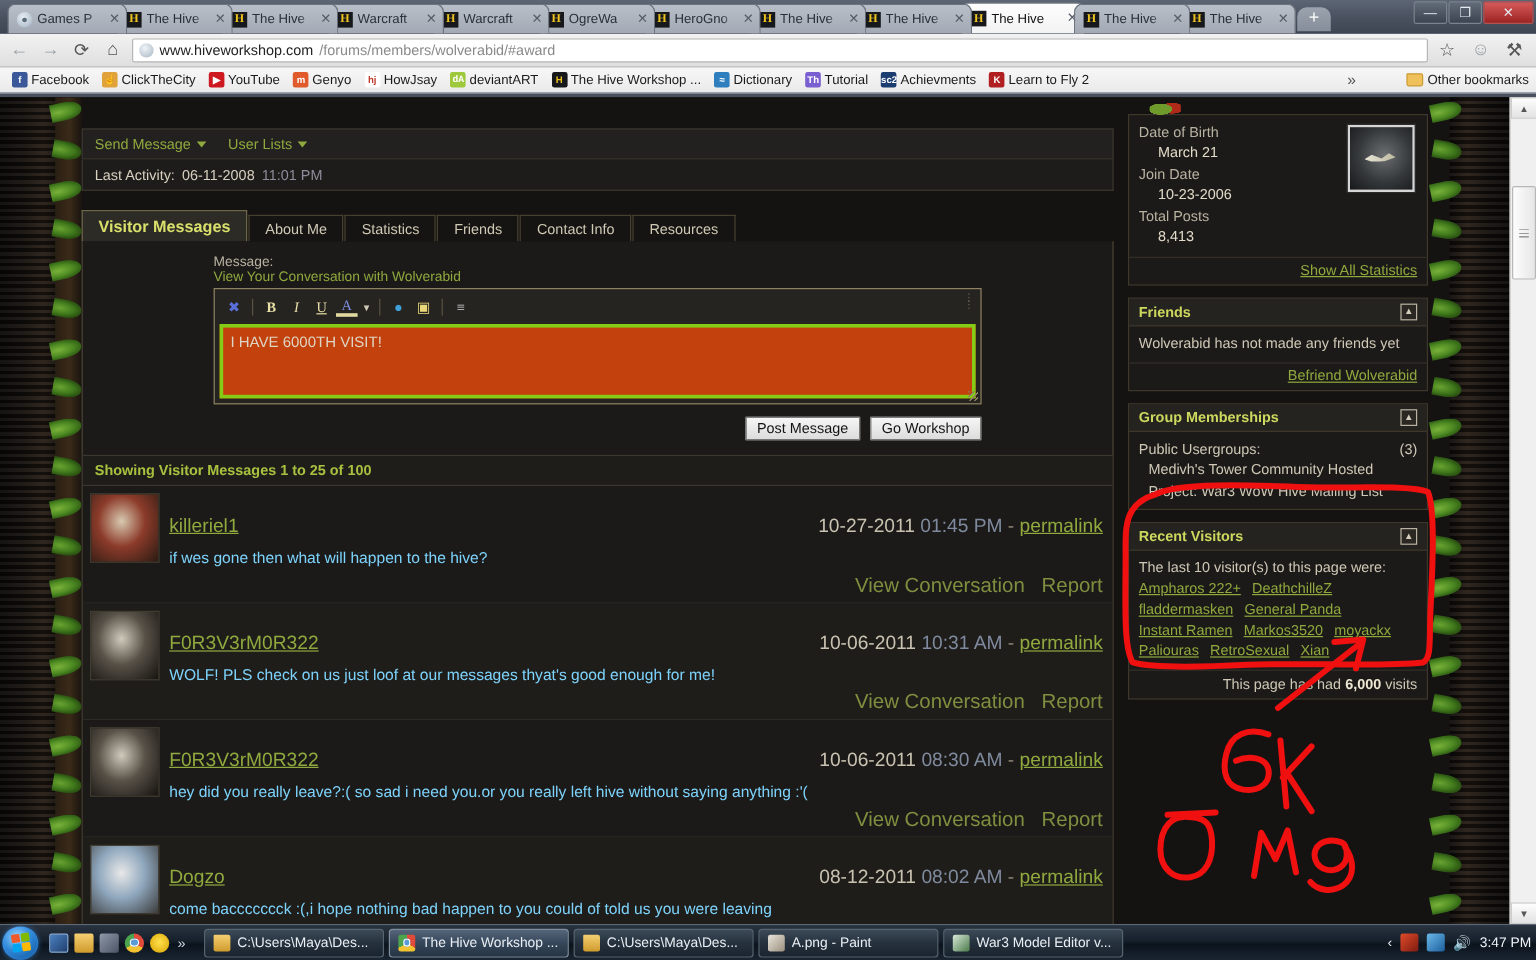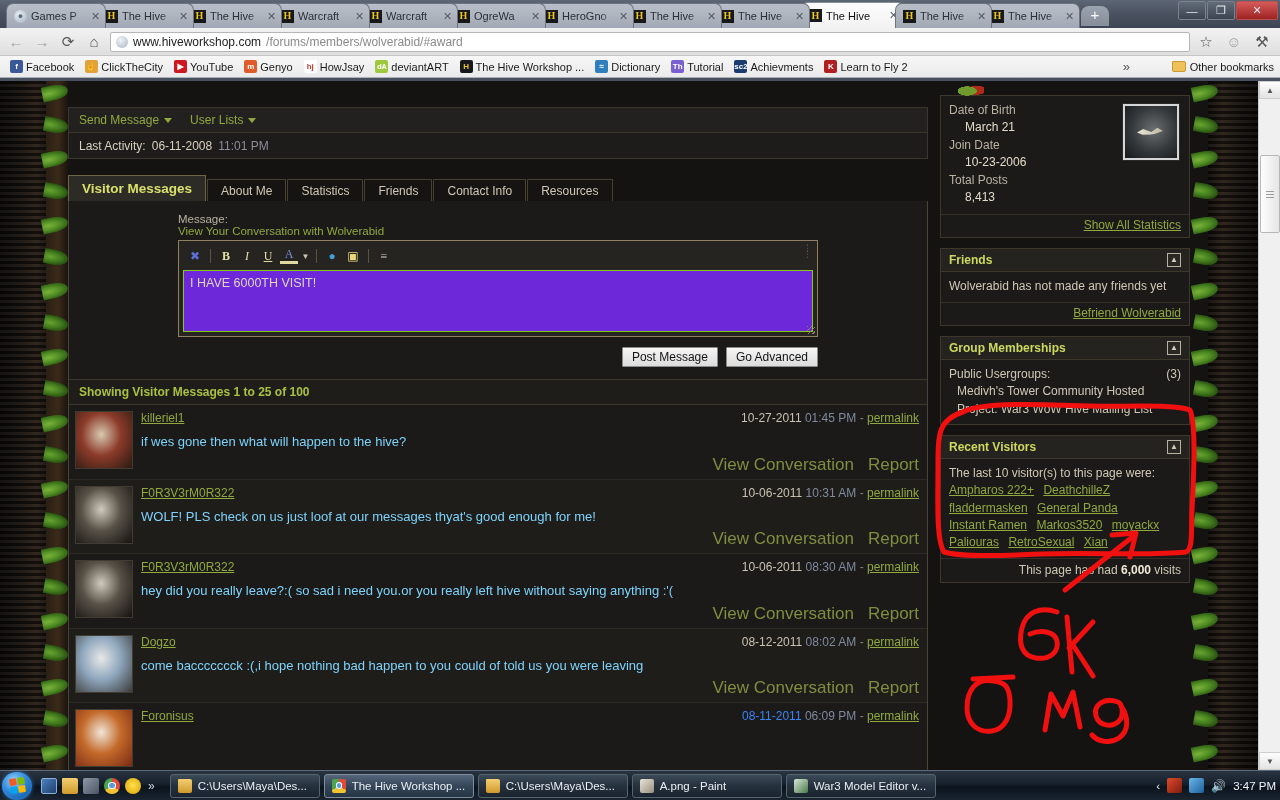--- a/index.html
+++ b/index.html
@@ -188,21 +188,21 @@
   .msgform .row1 { display: flex; justify-content: space-between;
     font-size: 11.5px; color: #b9b2a2; padding-bottom: 3px; flex-direction: column; }
   .editor { border: 1px solid #8e8262; background: #262420; padding: 4px; position: relative; }
   .etoolbar { display: flex; align-items: center; gap: 3px; height: 22px; padding: 0 3px;}
   .ebtn {
     width: 18px; height: 18px; display: flex; align-items: center; justify-content: center;
     font-size: 12px; color: #e8dfa8; font-family: "Liberation Serif", serif;
   }
   .esep { width: 1px; height: 14px; background: #5a5344; margin: 0 3px; }
   .etxt {
-    margin-top: 3px; height: 62px; background: #6d28d9; border: 1px solid #84cc16;
+    margin-top: 3px; height: 62px; background: #c2410c; border: 3px solid #84cc16;
     padding: 5px 6px; font-size: 12.5px; color: #ded6c4; position: relative;
   }
   .resize-grip { position: absolute; right: 2px; bottom: 2px; width: 8px; height: 8px;
     background: repeating-linear-gradient(135deg,#8e8262 0 1px, transparent 1px 3px); }
   .grip-dots { position:absolute; right: 5px; top: 4px; color:#6b6453; font-size:9px; line-height:6px;}
   .formbtns { display: flex; justify-content: flex-end; gap: 8px; margin-top: 10px; }
   .btn {
     background: linear-gradient(to bottom,#f6f6f6,#dcdcdc); border: 1px solid #8b8b8b;
     font-size: 12px; color: #141414; padding: 2px 9px; border-radius: 1px;
   }
@@ -213,21 +213,21 @@
     padding: 5px 10px; font-size: 12px; font-weight: bold; color: #a8c23f;
   }
 
   .vmsg { display: flex; border-bottom: 1px solid #2c2a25; background: #1b1a18; }
   .vmsg:nth-child(even) { background: #1f1d1a; }
   .av {
     width: 58px; height: 58px; margin: 6px 8px 6px 6px; flex: 0 0 58px;
     border: 1px solid #413c31; overflow: hidden; position: relative;
   }
   .vm-body { flex: 1 1 auto; padding: 6px 8px 4px 0; min-width: 0; }
-  .vm-head { display: flex; justify-content: space-between; align-items: flex-end; font-size: 12px; }
+  .vm-head { display: flex; justify-content: space-between; align-items: flex-end; font-size: 16px; margin-top: 19px; }
   .vm-text { font-size: 13px; color: #7dd3fc; padding: 8px 0 2px 0; line-height: 1.35; }
   .vm-foot { text-align: right; font-size: 17px; color: #7f8e3f; padding-top: 2px; }
   .vm-foot span { margin-left: 14px; }
 
   
   .sidecol { position: absolute; left: 872px; top: 0; width: 250px; }
   .sbox { background: #1c1a18; border: 1px solid #3d372c; margin-bottom: 10px; }
   .sbox-head {
     background: #25231f; border-bottom: 1px solid #3d372c;
     padding: 4px 8px; font-size: 12px; font-weight: bold; color: #cdd95e;
@@ -572,21 +572,21 @@
                       <div class="ebtn" style="color: rgb(232, 216, 122);">▣</div>
                       <div class="esep"></div>
                       <div class="ebtn" style="color: rgb(207, 207, 207);">≡</div>
                     </div>
                   <div class="grip-dots">⋮<br>⋮</div>
                   <div class="etxt">I HAVE 6000TH VISIT!</div>
                   <div class="resize-grip"></div>
                 </div>
                 <div class="formbtns">
                   <button class="btn">Post Message</button>
-                  <button class="btn">Go Advanced</button>
+                  <button class="btn">Go Workshop</button>
                 </div>
               </div>
 
               <div class="showing">Showing Visitor Messages 1 to 25 of 100</div>
 
               <div id="vmlist">
                   <div class="vmsg">
                     <div class="av" style="background: radial-gradient(at 45% 40%, rgb(216, 201, 176) 0%, rgb(140, 59, 42) 45%, rgb(42, 26, 18) 100%);"></div>
                     <div class="vm-body">
                       <div class="vm-head">

